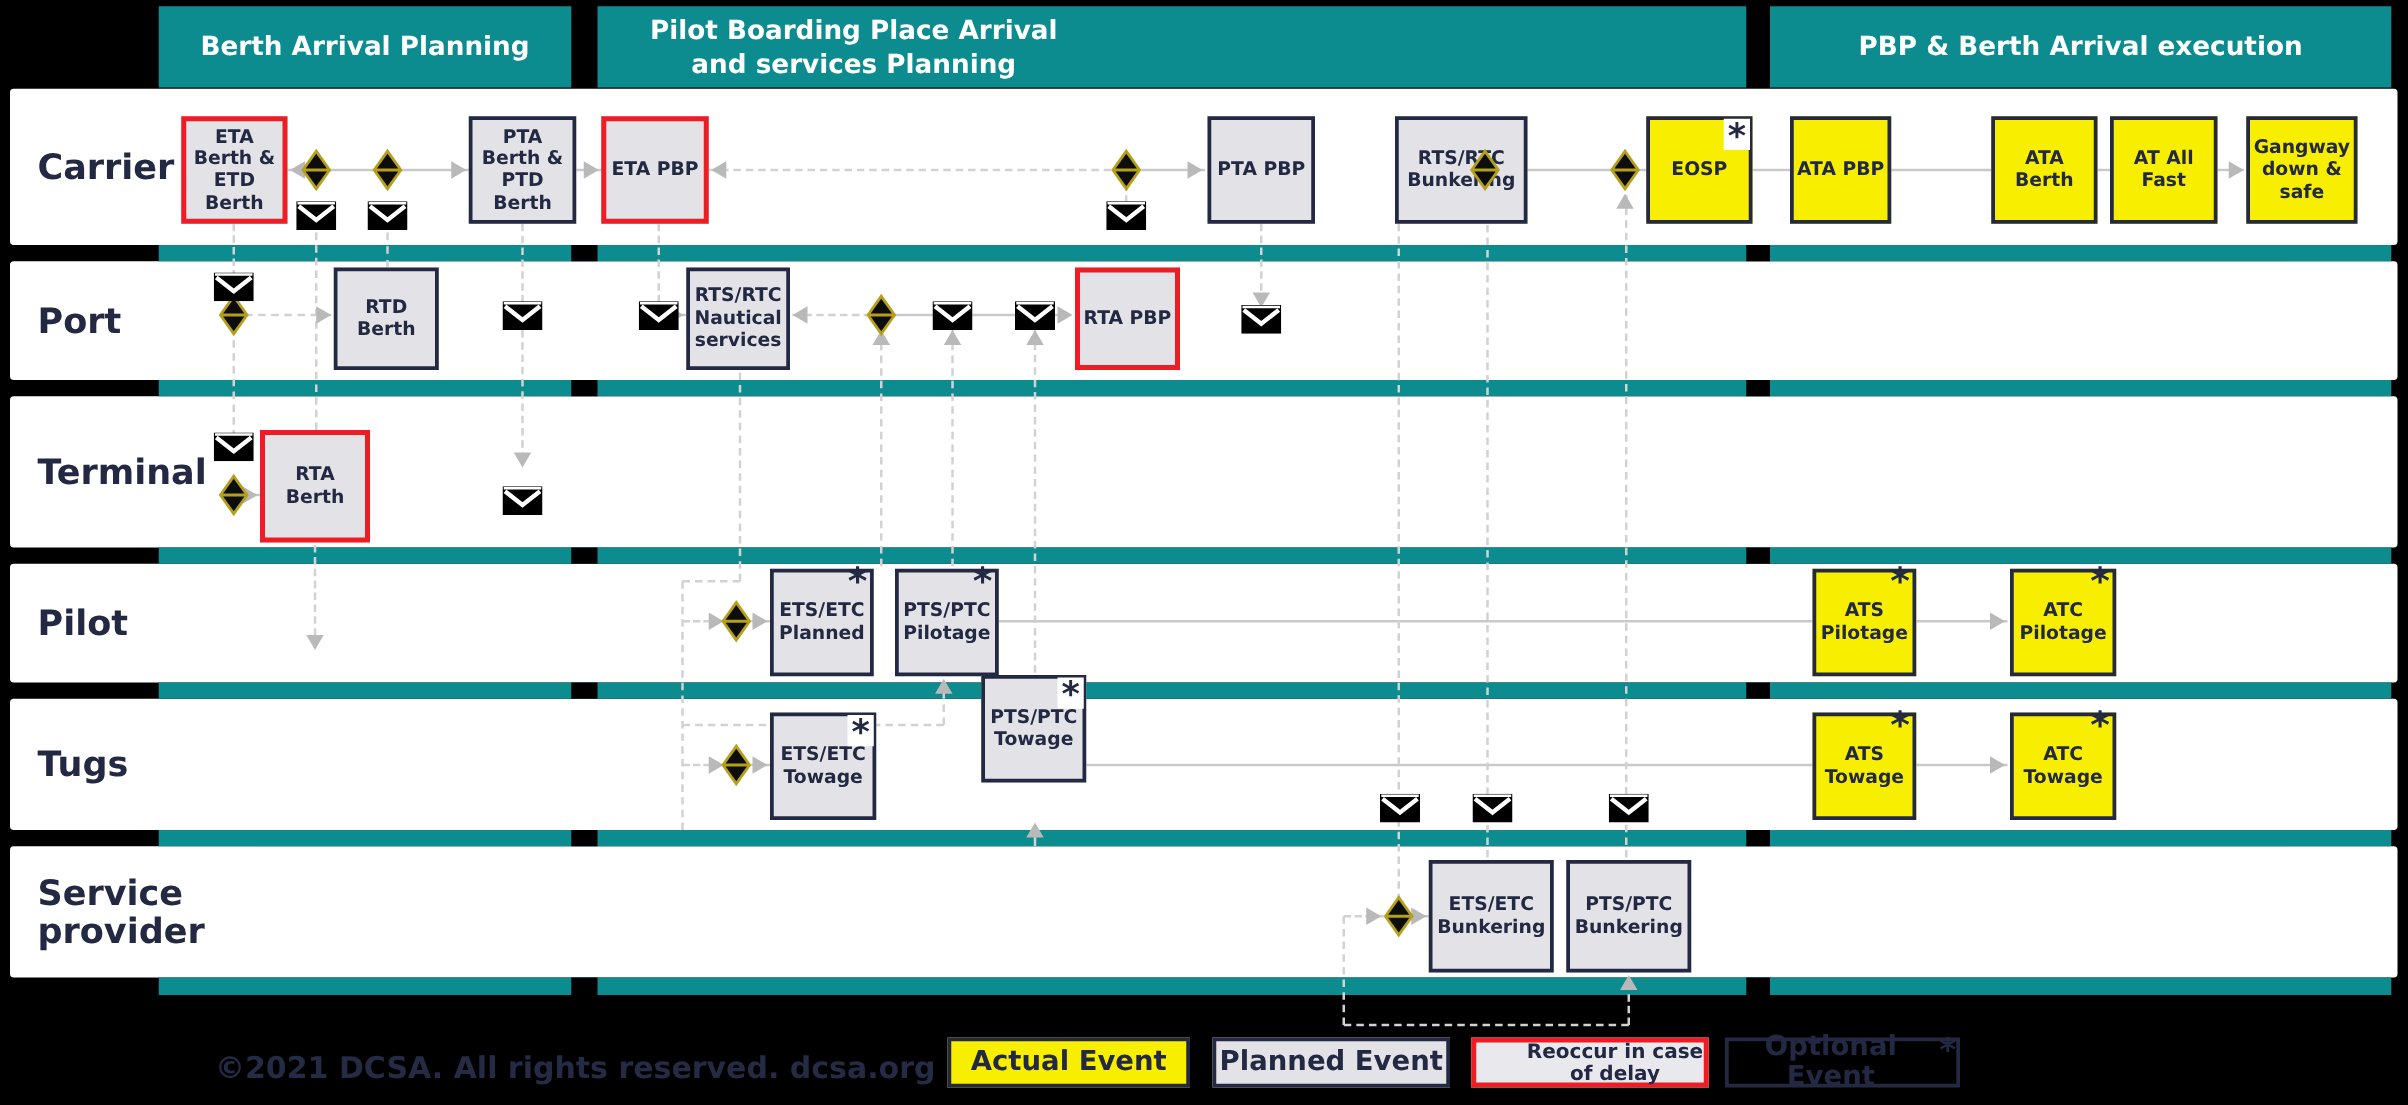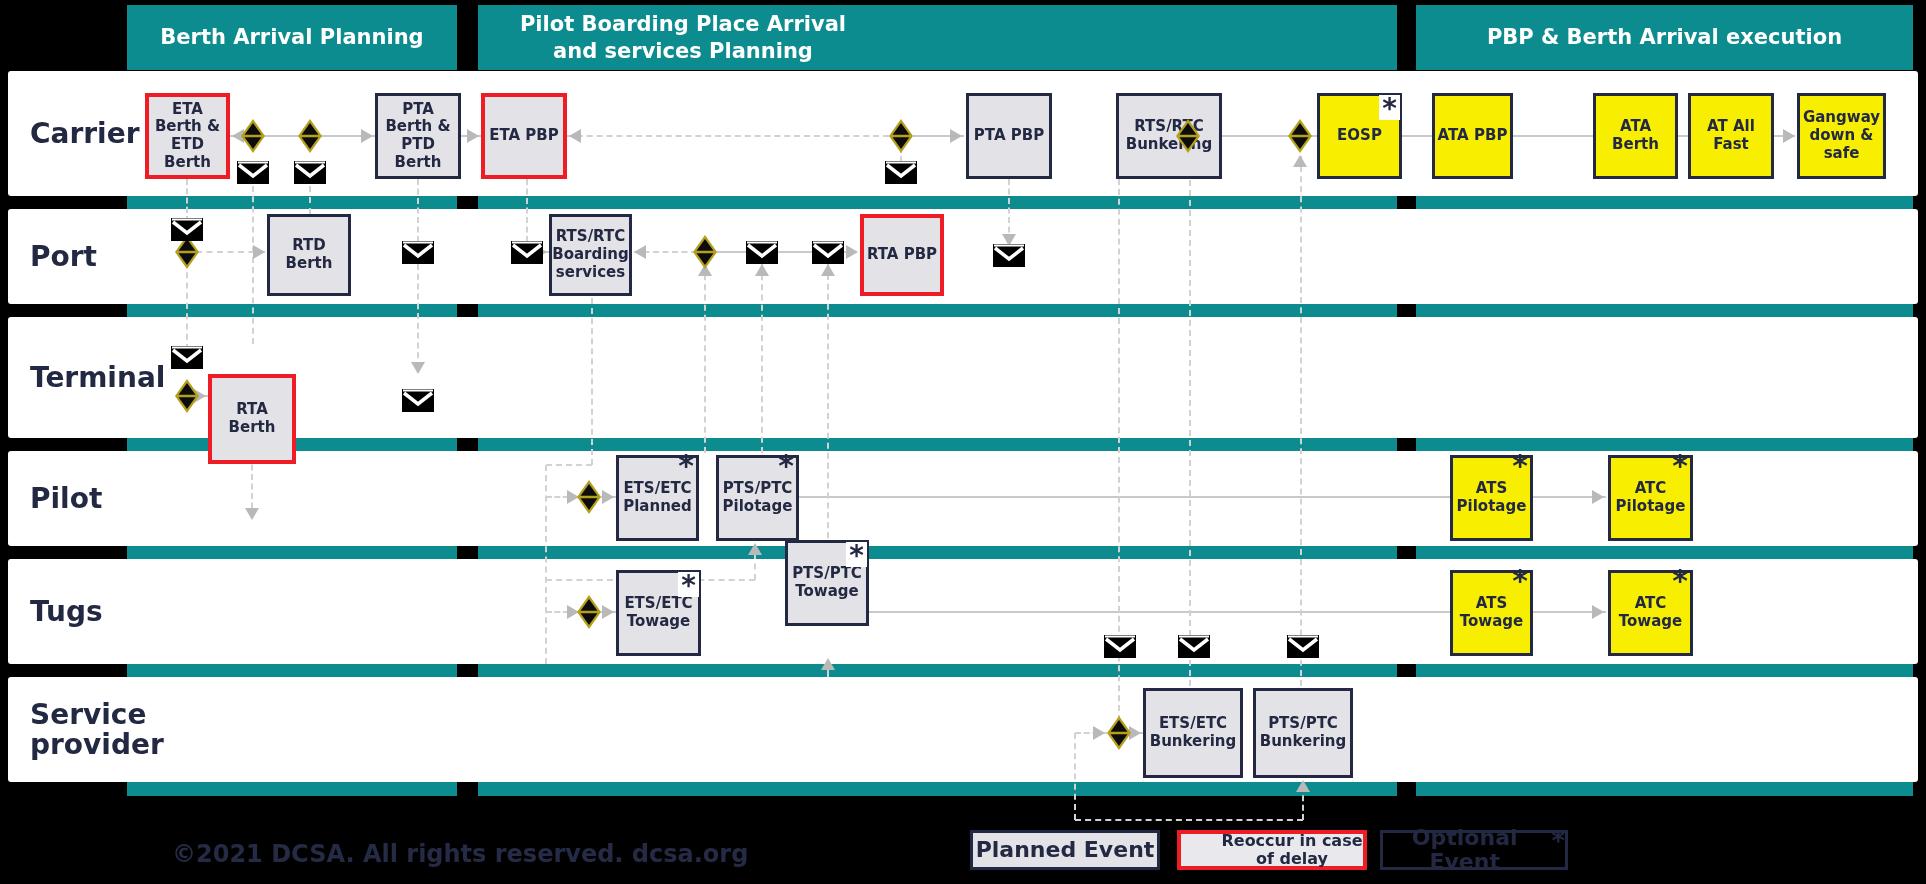--- a/index.html
+++ b/index.html
@@ -321,26 +321,26 @@
     <div class="box actual" style="left: 1688px; top: 93px; width: 86px; height: 86px;">
       <span>AT All Fast</span>
     </div>
     <div class="box actual" style="left: 1797px; top: 93px; width: 89px; height: 86px;">
       <span>Gangway down &amp; safe</span>
     </div>
     <div class="box planned" style="left: 267px; top: 214px; width: 84px; height: 82px;">
       <span>RTD Berth</span>
     </div>
     <div class="box planned" style="left: 549px; top: 214px; width: 83px; height: 82px;">
-      <span>RTS/RTC Boarding services</span>
+      <span>RTS/RTC Nautical services</span>
     </div>
     <div class="box red" style="left: 860px; top: 214px; width: 84px; height: 82px;">
       <span>RTA PBP</span>
     </div>
-    <div class="box red" style="left: 208px; top: 344px; width: 88px; height: 90px; margin-top: 30px;">
+    <div class="box red" style="left: 208px; top: 344px; width: 88px; height: 90px;">
       <span>RTA Berth</span>
     </div>
     <div class="box planned" style="left: 616px; top: 455px; width: 83px; height: 86px;">
       <span>ETS/ETC Planned</span>
       <span class="star">*</span>
     </div>
     <div class="box planned" style="left: 716px; top: 455px; width: 83px; height: 86px;">
       <span>PTS/PTC Pilotage</span>
       <span class="star">*</span>
     </div>
@@ -367,20 +367,23 @@
     <div class="box actual" style="left: 1608px; top: 570px; width: 85px; height: 86px;">
       <span>ATC Towage</span>
       <span class="star">*</span>
     </div>
     <div class="box planned" style="left: 1143px; top: 688px; width: 100px; height: 90px;">
       <span>ETS/ETC Bunkering</span>
     </div>
     <div class="box planned" style="left: 1253px; top: 688px; width: 100px; height: 90px;">
       <span>PTS/PTC Bunkering</span>
     </div>
+    <div class="legend-box actual" style="left: 758px; top: 830px; width: 194px; height: 40px;">
+      <span>Actual Event</span>
+    </div>
     <div class="legend-box planned" style="left: 970px; top: 830px; width: 190px; height: 40px;">
       <span>Planned Event</span>
     </div>
     <div class="legend-box reoccur" style="left: 1177px; top: 830px; width: 190px; height: 40px; padding-left: 40px;">
       <span>Reoccur in case of delay</span>
     </div>
     <div class="legend-box optional" style="left: 1380px; top: 830px; width: 188px; height: 40px;">
       <span>Optional Event</span>
       <span class="sup-star">*</span>
     </div>

